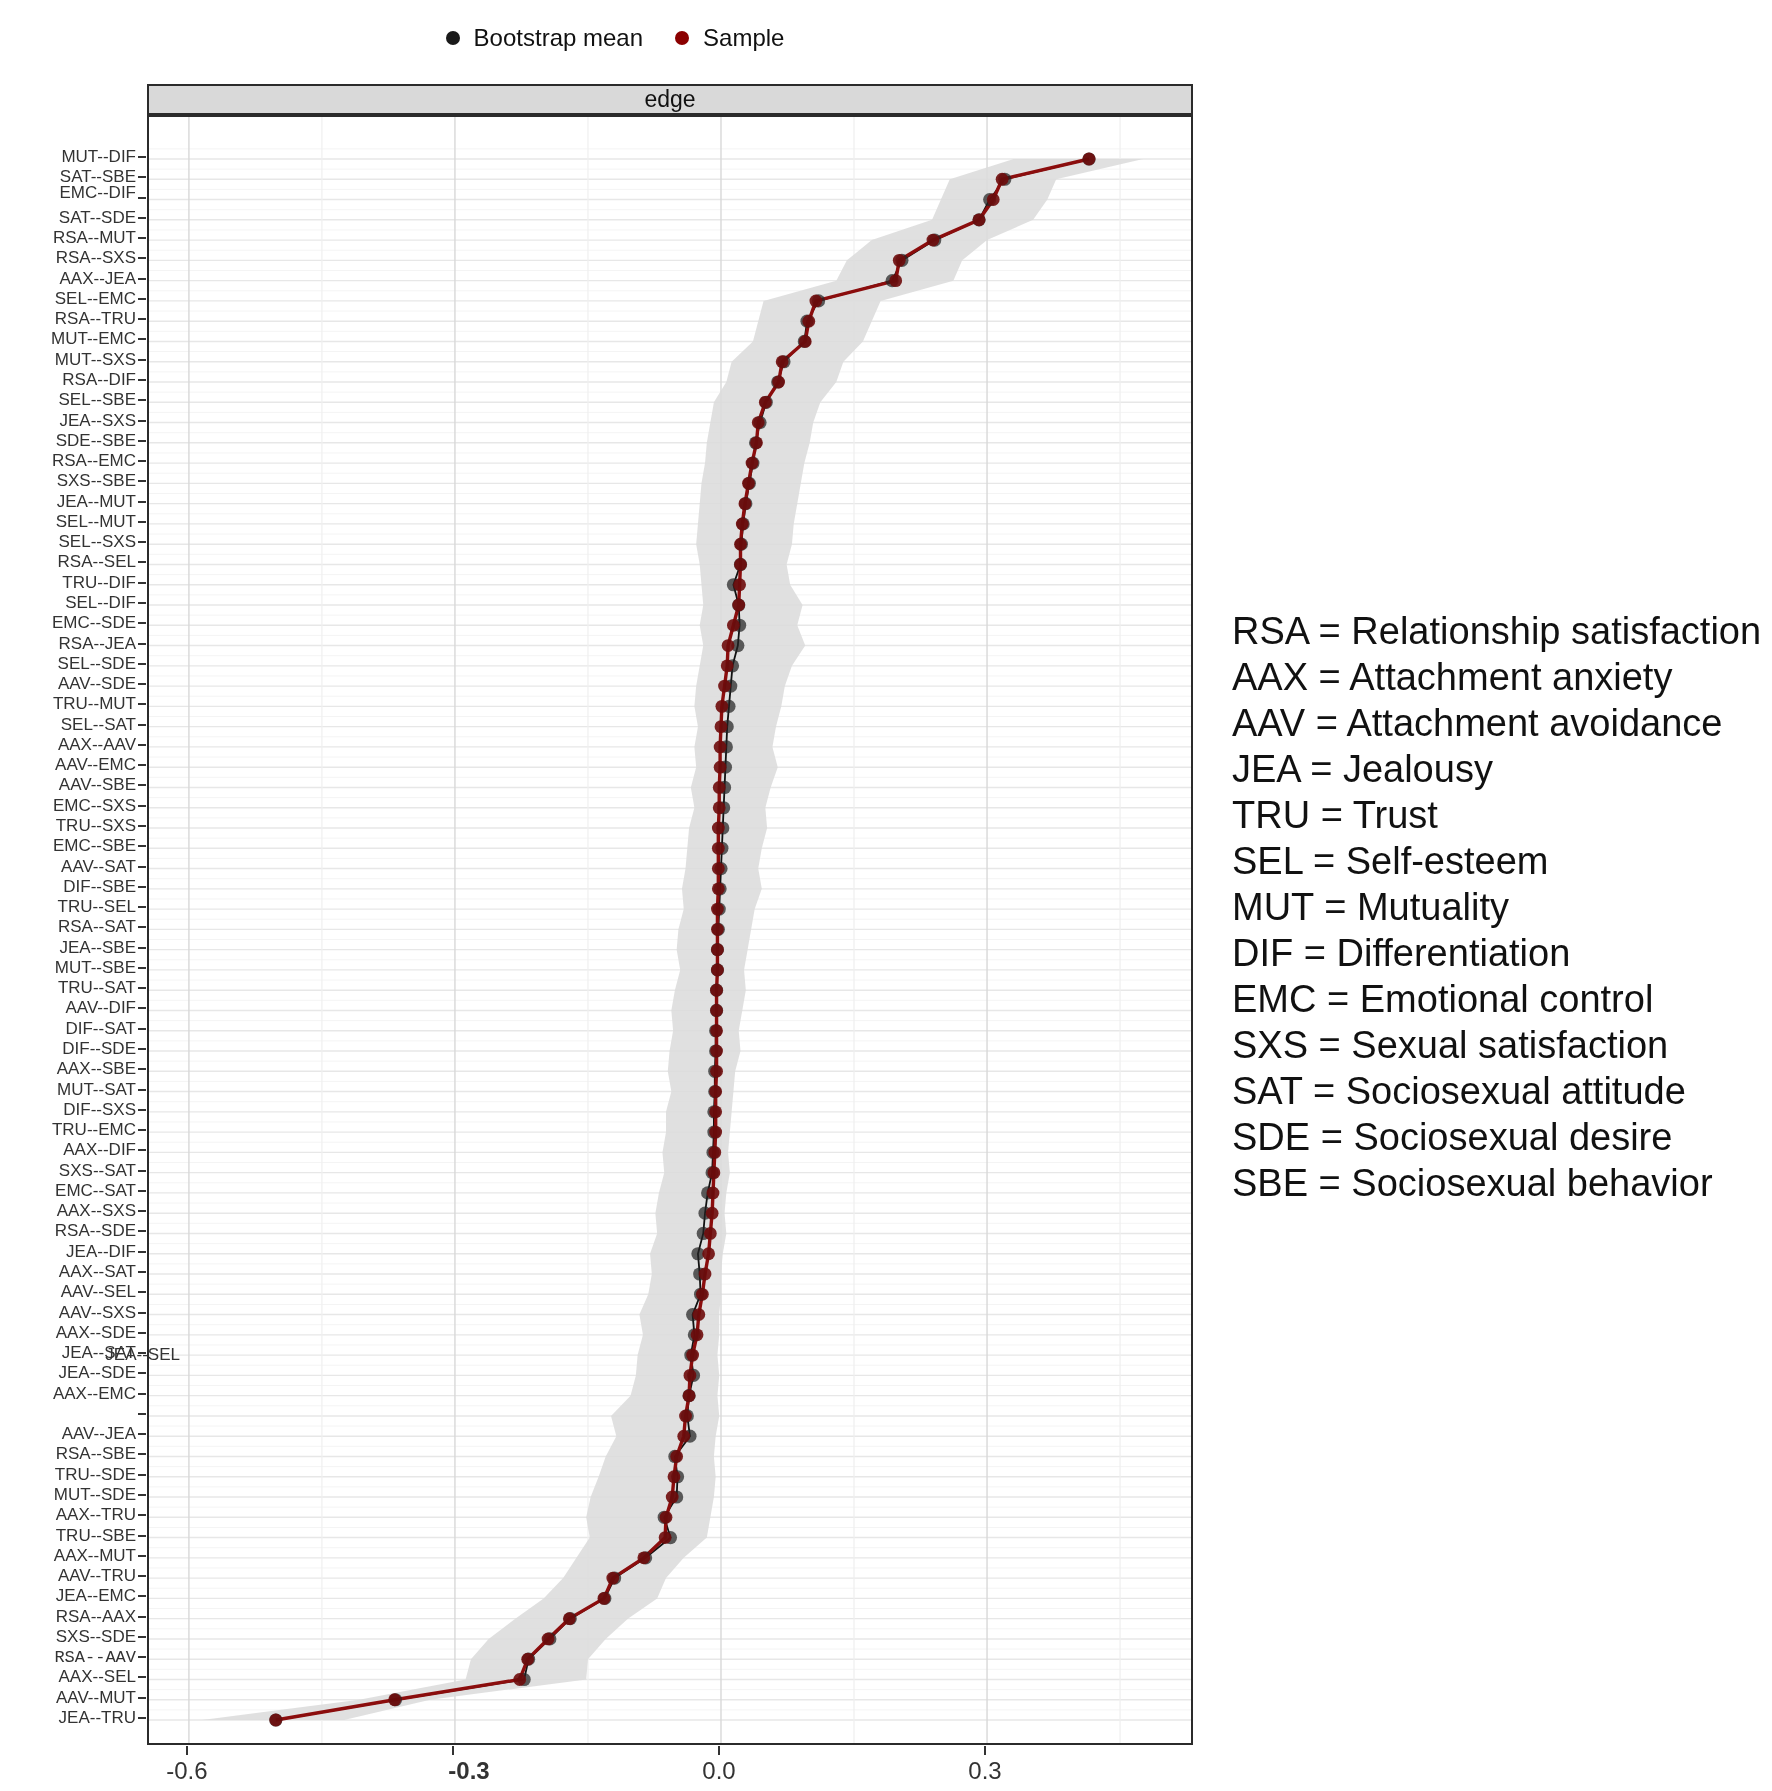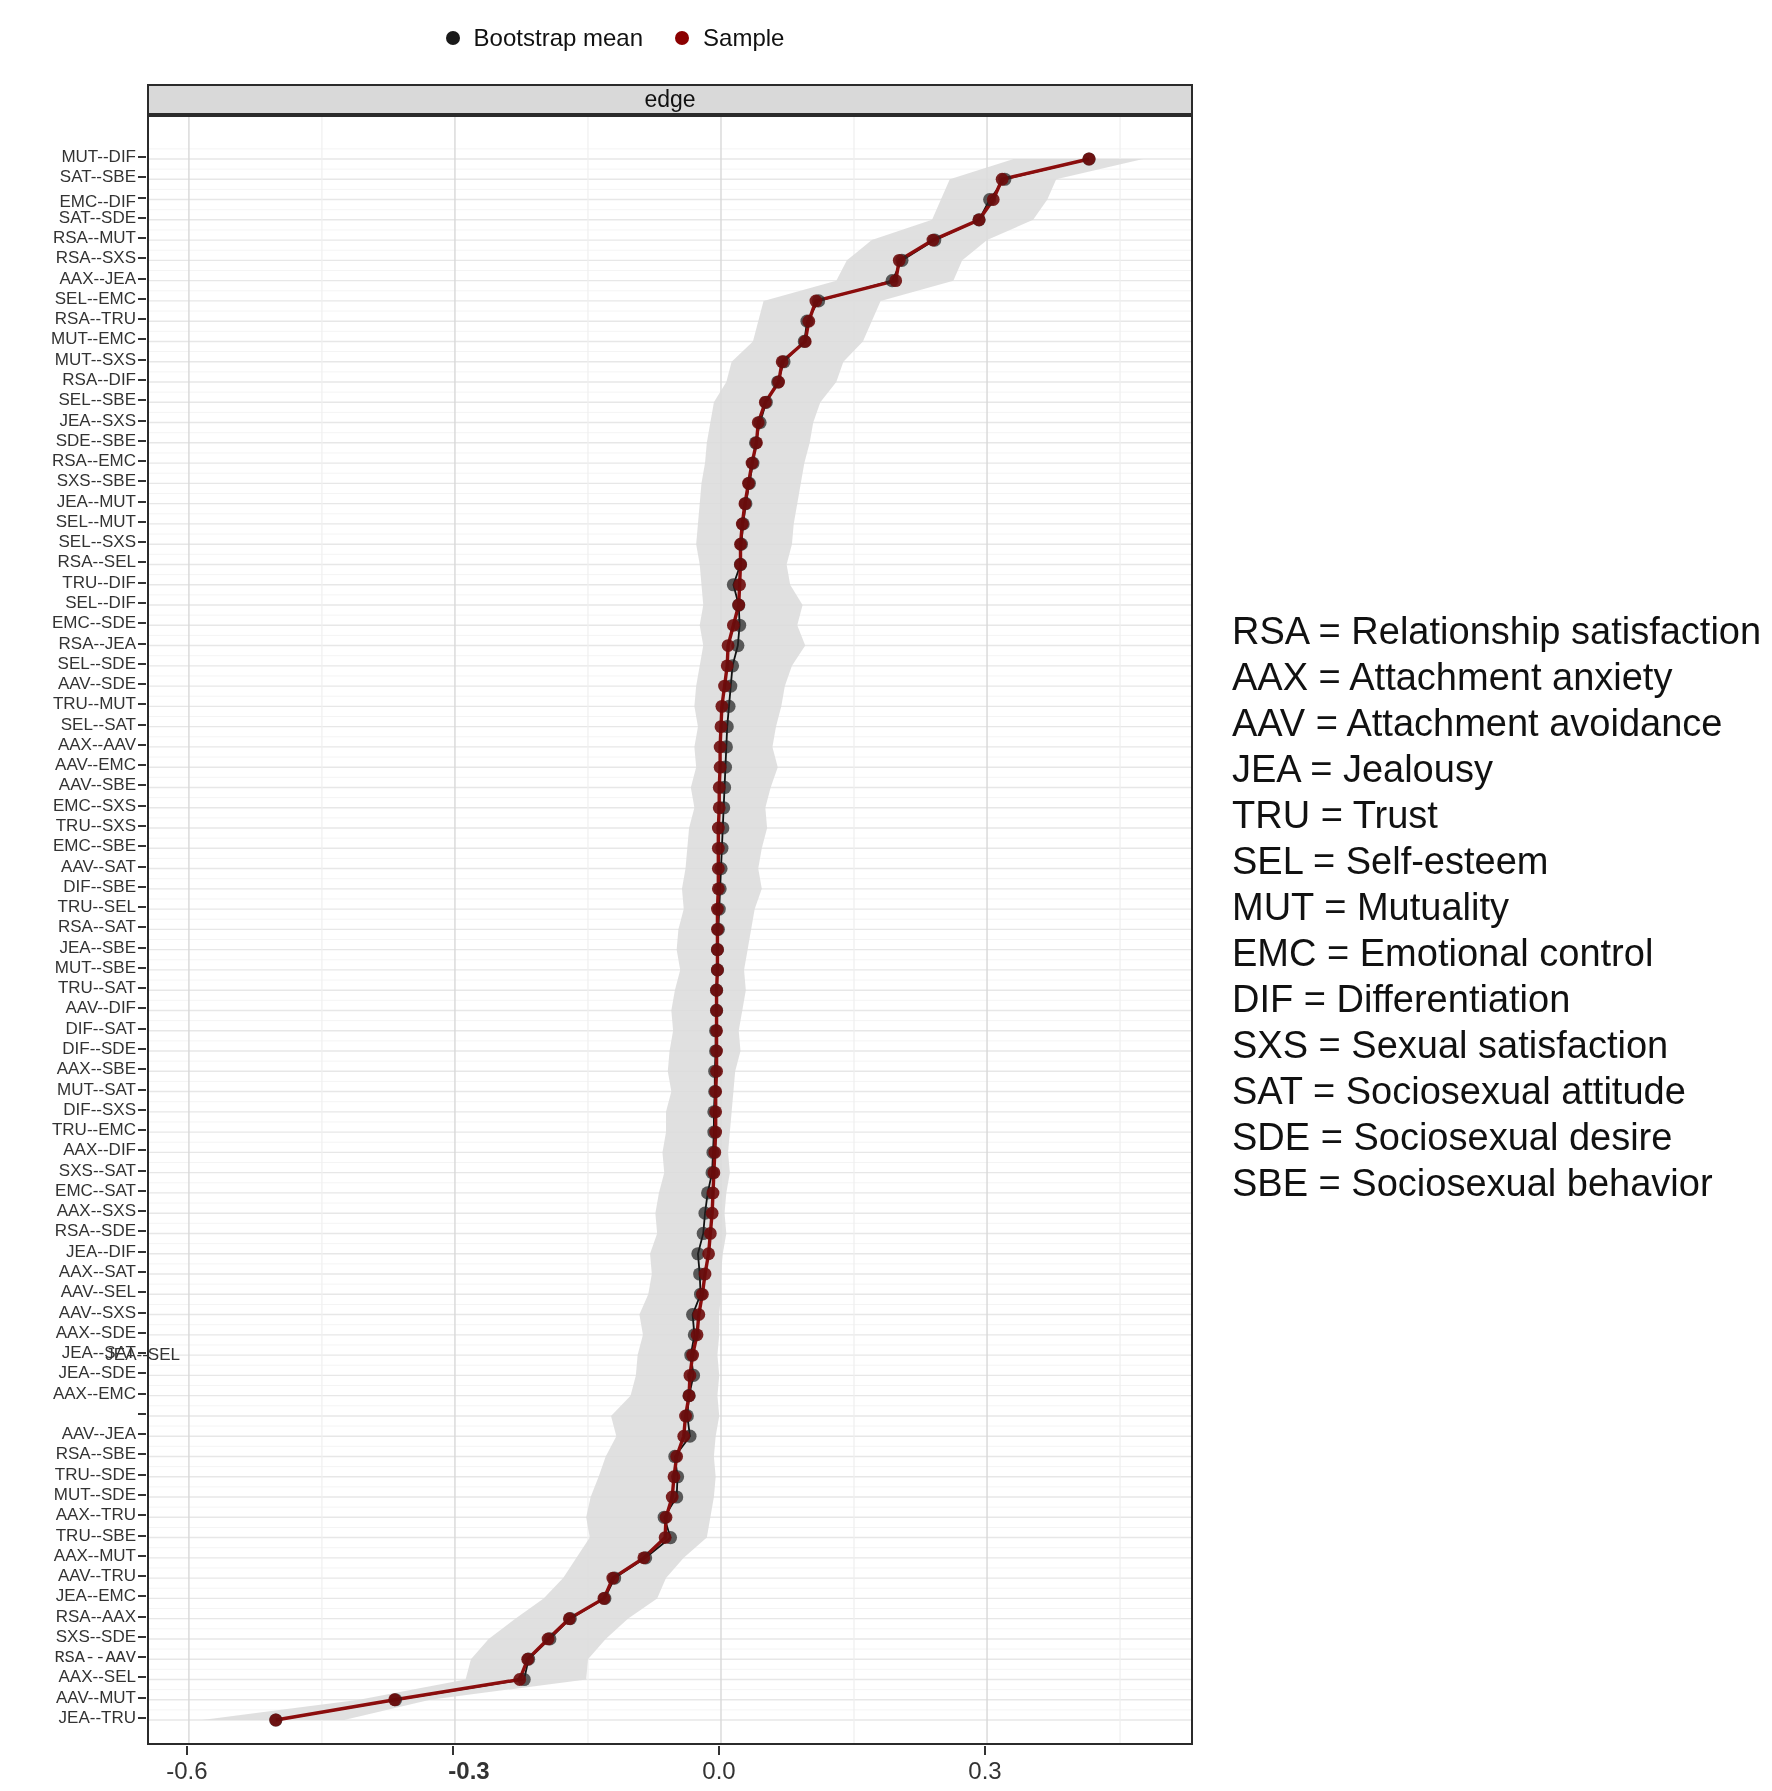--- a/index.html
+++ b/index.html
@@ -386,21 +386,21 @@
       <circle cx="245.64595744680852" cy="1582.748" r="6.4" fill="#6e0b0b" fill-opacity="0.9"></circle>
       <circle cx="126.8136170212766" cy="1603.021" r="6.4" fill="#6e0b0b" fill-opacity="0.9"></circle>
     </svg>
 </div>
 
 <div id="y-axis">
     <div class="y-label" style="top: 147px;">MUT--DIF</div>
     <div class="y-tick" style="top: 156px;"></div>
     <div class="y-label" style="top: 167.273px;">SAT--SBE</div>
     <div class="y-tick" style="top: 176.273px;"></div>
-    <div class="y-label" style="top: 192px; text-align: right;">EMC--DIF</div>
+    <div class="y-label" style="top: 183px; text-align: right;">EMC--DIF</div>
     <div class="y-tick" style="top: 196.546px;"></div>
     <div class="y-label" style="top: 207.819px;">SAT--SDE</div>
     <div class="y-tick" style="top: 216.819px;"></div>
     <div class="y-label" style="top: 228.092px;">RSA--MUT</div>
     <div class="y-tick" style="top: 237.092px;"></div>
     <div class="y-label" style="top: 248.365px;">RSA--SXS</div>
     <div class="y-tick" style="top: 257.365px;"></div>
     <div class="y-label" style="top: 268.638px;">AAX--JEA</div>
     <div class="y-tick" style="top: 277.638px;"></div>
     <div class="y-label" style="top: 288.911px;">SEL--EMC</div>
@@ -559,19 +559,19 @@
   </div>
 
 <div class="abbrev" id="abbrev">
     <span class="abbrev-line">RSA = Relationship satisfaction</span>
     <span class="abbrev-line">AAX = Attachment anxiety</span>
     <span class="abbrev-line">AAV = Attachment avoidance</span>
     <span class="abbrev-line">JEA = Jealousy</span>
     <span class="abbrev-line">TRU = Trust</span>
     <span class="abbrev-line">SEL = Self-esteem</span>
     <span class="abbrev-line">MUT = Mutuality</span>
+    <span class="abbrev-line">DIF = Differentiation</span>
     <span class="abbrev-line">EMC = Emotional control</span>
-    <span class="abbrev-line">DIF = Differentiation</span>
     <span class="abbrev-line">SXS = Sexual satisfaction</span>
     <span class="abbrev-line">SAT = Sociosexual attitude</span>
     <span class="abbrev-line">SDE = Sociosexual desire</span>
     <span class="abbrev-line">SBE = Sociosexual behavior</span>
   </div>
 
 </body></html>

